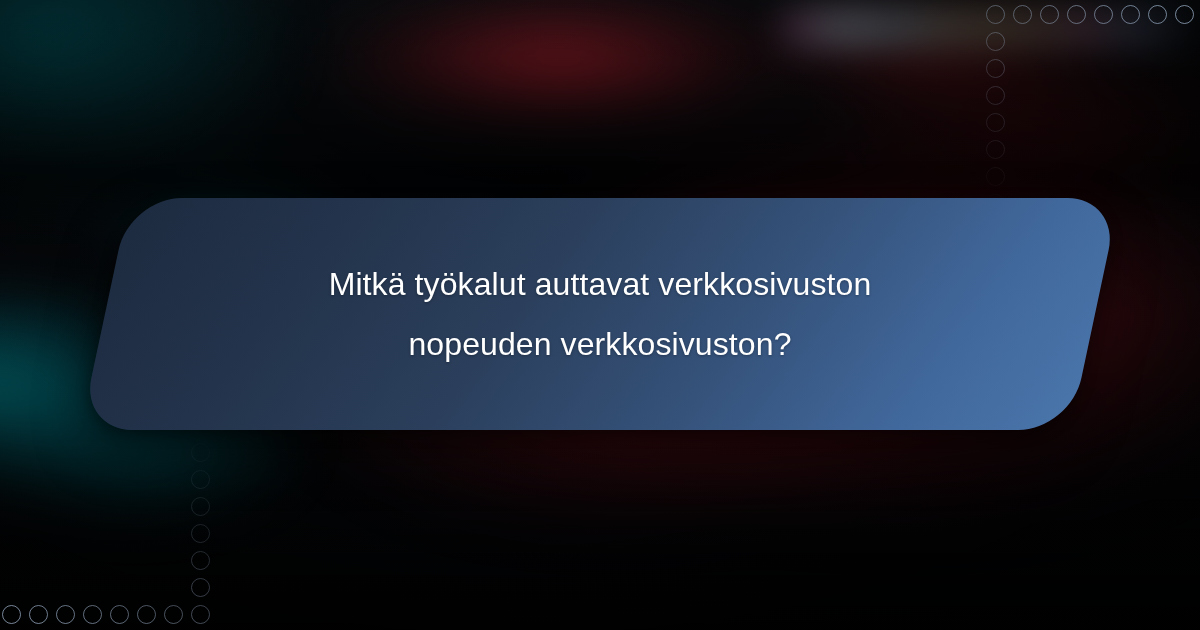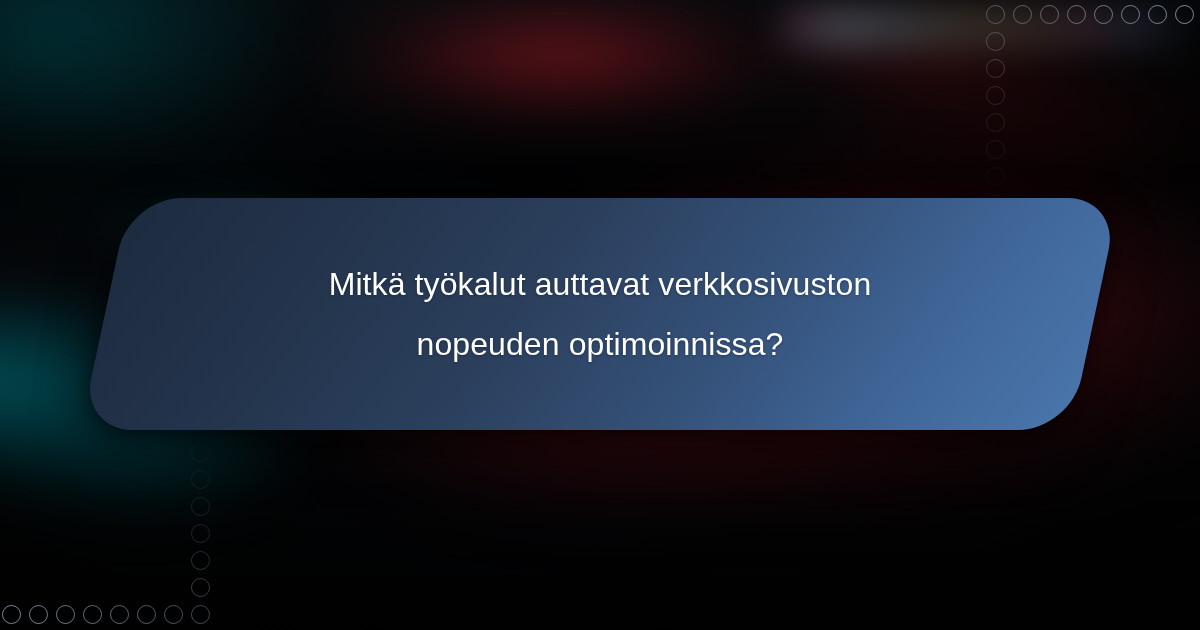--- a/index.html
+++ b/index.html
@@ -189,16 +189,16 @@
       <div class="dot" style="left: 191px; top: 28px; border-color: rgba(168, 190, 215, 0.7);"></div>
       <div class="dot" style="left: 191px; top: 1px; border-color: rgba(168, 190, 215, 0.7);"></div>
     </div>
 
   <div id="card-wrap">
     <div id="card"></div>
   </div>
 
   <div id="card-text-layer">
     <div class="q-line">Mitkä työkalut auttavat verkkosivuston</div>
-    <div class="q-line">nopeuden optimoinnissa?</div>
+    <div class="q-line">nopeuden verkkosivuston?</div>
   </div>
 
 </div>
 
 </body></html>

